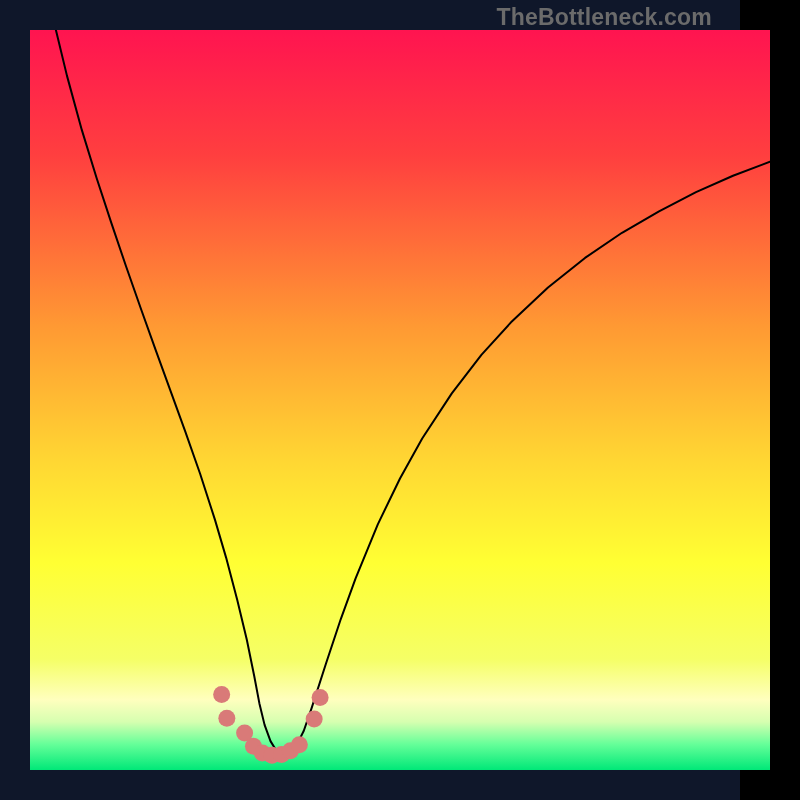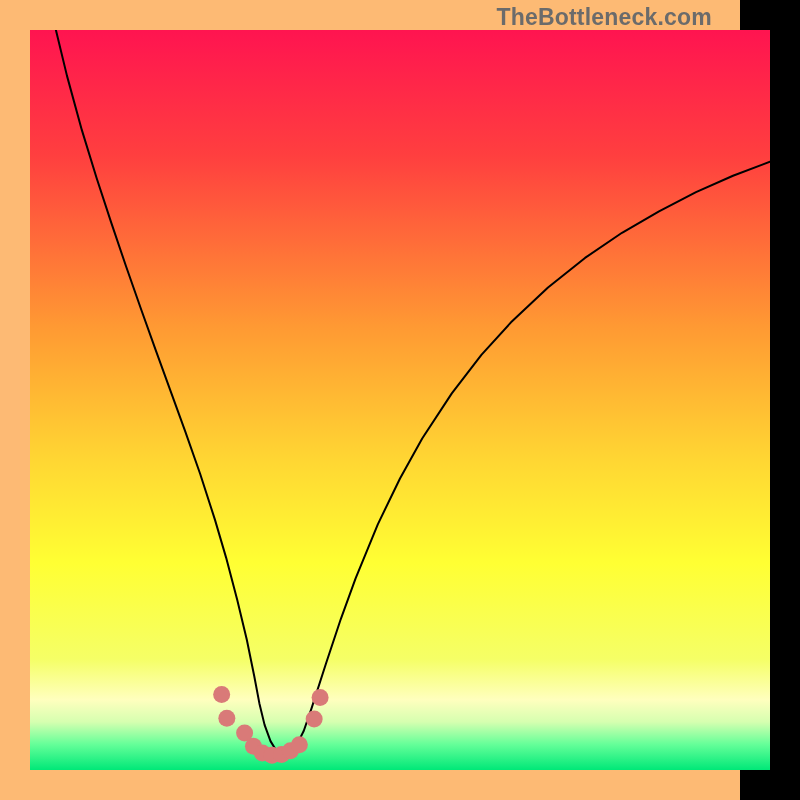--- a/index.html
+++ b/index.html
@@ -9,21 +9,21 @@
     height: 800px;
     background: #000;
     overflow: hidden;
   }
   .frame {
     position: absolute;
     left: 0;
     top: 0;
     width: 740px;
     height: 800px;
-    background: #fdba74;
+    background: #0f172a;
   }
   .plot {
     position: absolute;
     left: 30px;
     top: 30px;
     width: 740px;
     height: 740px;
     overflow: hidden;
   }
   .watermark {

